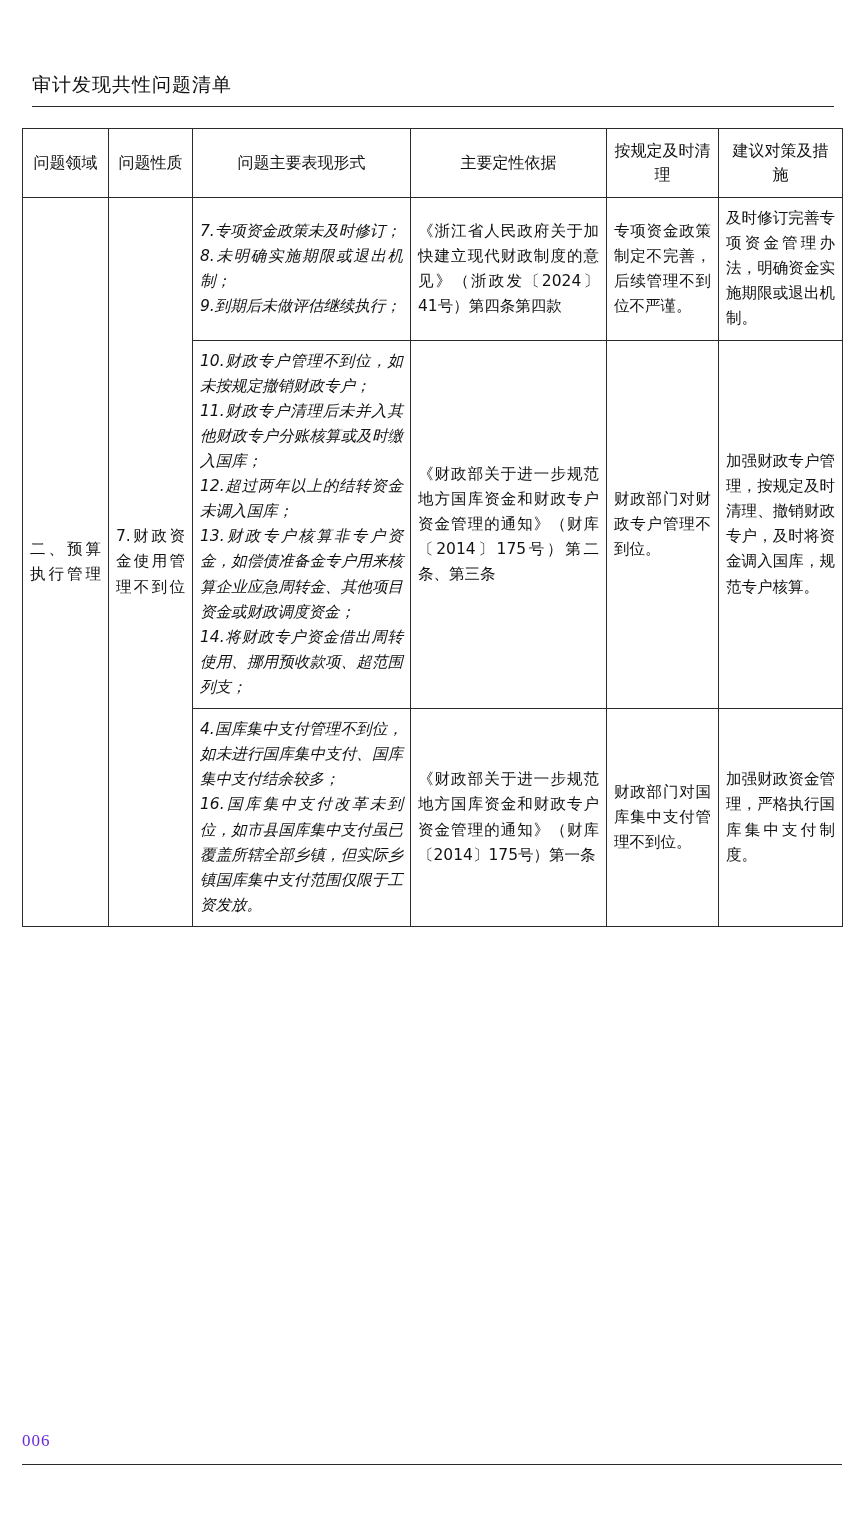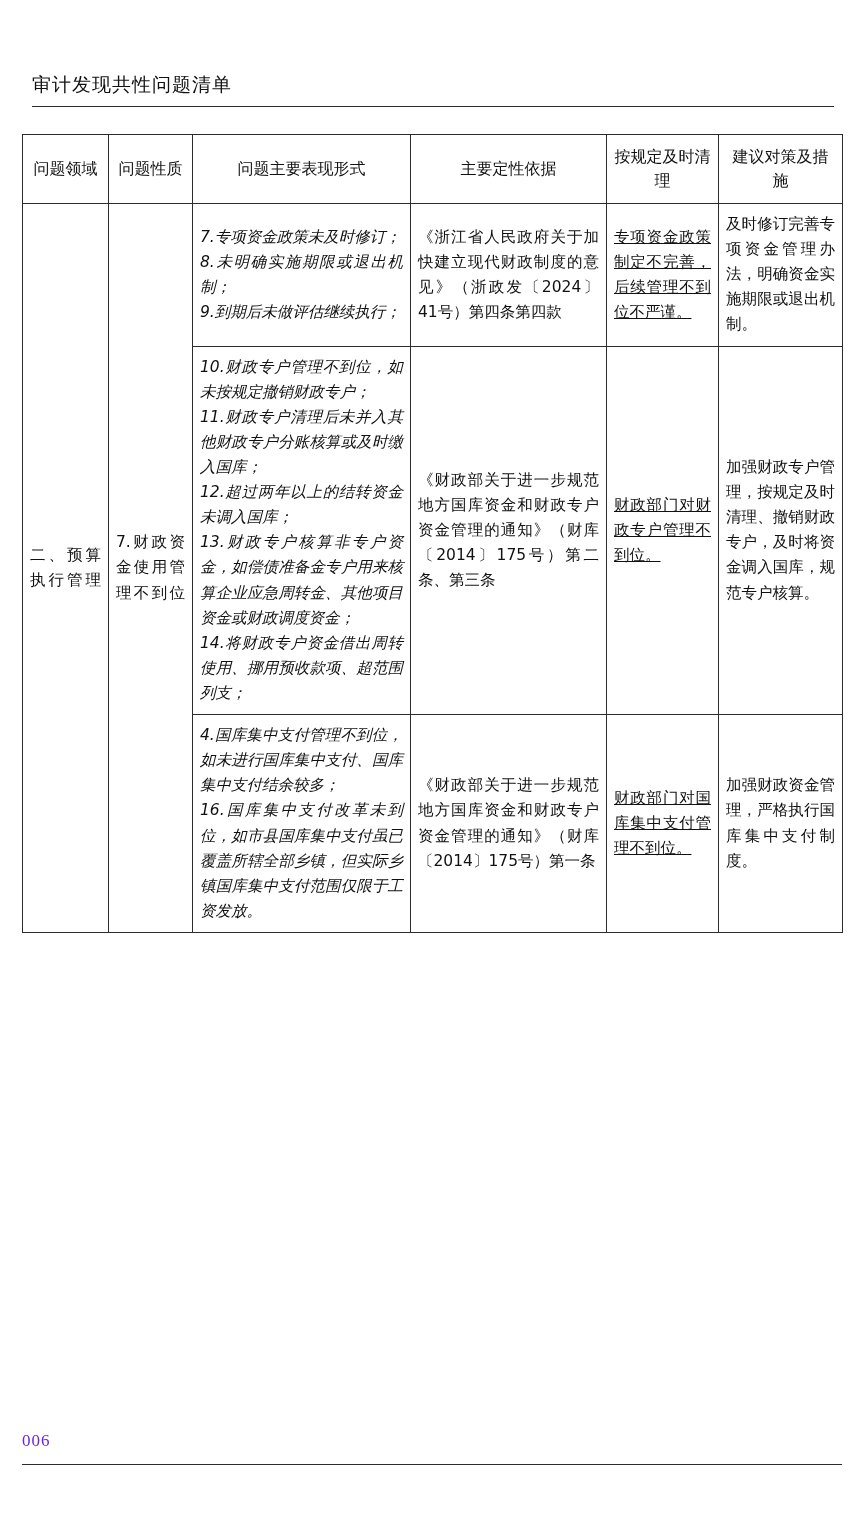--- a/index.html
+++ b/index.html
@@ -35,21 +35,21 @@
   .header-rule {
     position: absolute;
     top: 106px;
     left: 32px;
     width: 802px;
     height: 1px;
     background: #2b2b2b;
   }
   table.audit-table {
     position: absolute;
-    top: 134px;
+    top: 128px;
     left: 22px;
     width: 820px;
     border-collapse: collapse;
     table-layout: fixed;
   }
   table.audit-table th,
   table.audit-table td {
     border: 1px solid #2b2b2b;
     vertical-align: middle;
     padding: 8px 7px;
@@ -89,21 +89,20 @@
   }
   td.cell-basis {
     text-align: justify;
     text-align-last: left;
     vertical-align: middle;
   }
   td.cell-root {
     text-align: justify;
     text-align-last: left;
     vertical-align: middle;
-    text-decoration: underline;
   }
   td.cell-measure {
     text-align: justify;
     text-align-last: left;
     vertical-align: middle;
   }
   .line { display: block; }
   .page-number {
     position: absolute;
     left: 22px;

